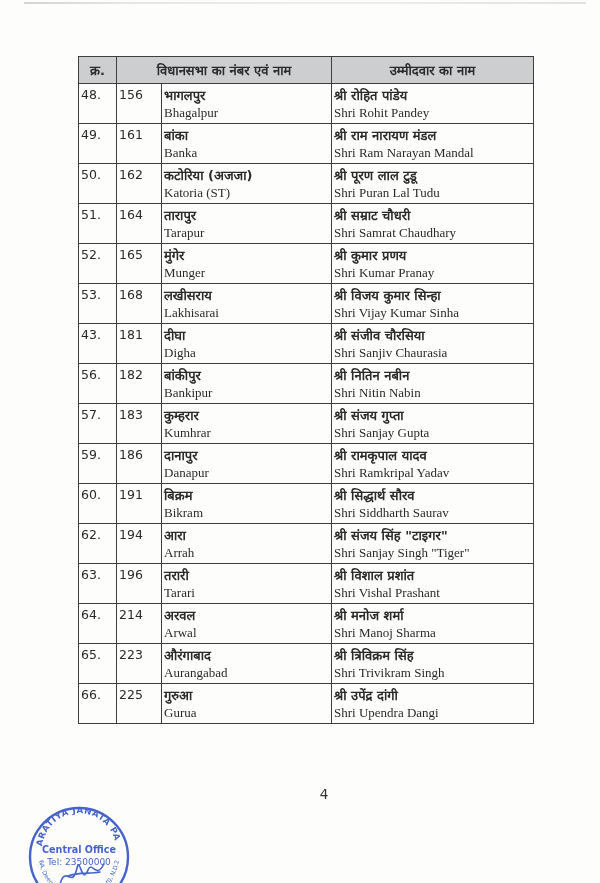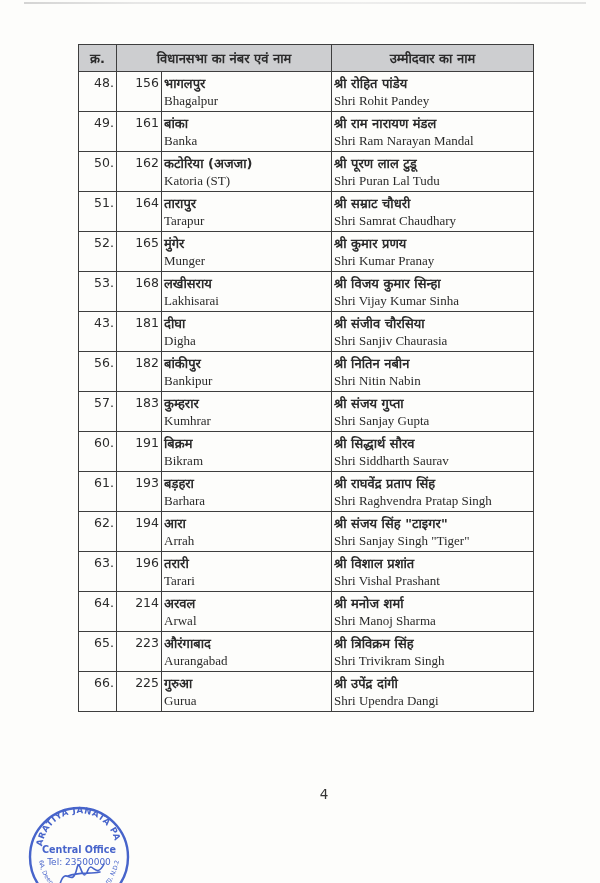--- a/index.html
+++ b/index.html
@@ -12,21 +12,21 @@
     font-family: "DejaVu Sans", sans-serif;
     color: #2b2b2b;
   }
   .scan-line-top {
     position: absolute; top: 2px; left: 24px;
     width: 562px; height: 2px;
     background: linear-gradient(to right, #b9b9b9 0%, #d8d8d8 20%, #e3e3e3 60%, #cfcfcf 100%);
     opacity: .6;
   }
   table.cand-table {
-    position: absolute; top: 44px; left: 78px;
+    position: absolute; top: 56px; left: 78px;
     width: 455px;
     border-collapse: collapse;
     table-layout: fixed;
     background: #fdfdfb;
   }
   table.cand-table, table.cand-table th, table.cand-table td {
     border: 1.5px solid #3e3e3e;
   }
   table.cand-table th {
     background: #cdced0;
@@ -36,21 +36,21 @@
     padding: 2px 2px;
     text-align: center;
     vertical-align: middle;
   }
   table.cand-table td {
     height: 37px;
     vertical-align: top;
     padding: 3px 2px 2px 2px;
     font-size: 12.5px;
   }
-  td.c-sl, td.c-no { text-align: right; padding-top: 6px; }
+  td.c-sl, td.c-no { text-align: left; padding-top: 6px; }
   td.c-const { padding-left: 6px; margin-left: 36px; }
   td.c-cand  { padding-left: 8px; }
   .hi { font-weight: 700; font-size: 13px; line-height: 17px; white-space: nowrap; }
   .en { font-weight: 400; font-size: 13px; line-height: 17px; white-space: nowrap; font-family: Liberation Serif, serif; }
   .page-num {
     position: absolute; top: 786px; left: 44px; width: 560px;
     text-align: center;
     font-size: 13.5px; color: #333;
   }
   .stamp {
@@ -190,46 +190,46 @@
       <div class="hi">कुम्हरार</div>
       <div class="en">Kumhrar</div>
     </td>
     <td class="c-cand">
       <div class="hi">श्री संजय गुप्ता</div>
       <div class="en">Shri Sanjay Gupta</div>
     </td>
   </tr>
 
 
+  <tr>
+    <td class="c-sl">59.</td>
+    <td class="c-no">186</td>
+    <td class="c-const">
+      <div class="hi">दानापुर</div>
+      <div class="en">Danapur</div>
+    </td>
+    <td class="c-cand">
+      <div class="hi">श्री रामकृपाल यादव</div>
+      <div class="en">Shri Ramkripal Yadav</div>
+    </td>
+  </tr>
 
   <tr>
     <td class="c-sl">60.</td>
     <td class="c-no">191</td>
     <td class="c-const">
       <div class="hi">बिक्रम</div>
       <div class="en">Bikram</div>
     </td>
     <td class="c-cand">
       <div class="hi">श्री सिद्धार्थ सौरव</div>
       <div class="en">Shri Siddharth Saurav</div>
     </td>
   </tr>
 
-  <tr>
-    <td class="c-sl">61.</td>
-    <td class="c-no">193</td>
-    <td class="c-const">
-      <div class="hi">बड़हरा</div>
-      <div class="en">Barhara</div>
-    </td>
-    <td class="c-cand">
-      <div class="hi">श्री राघवेंद्र प्रताप सिंह</div>
-      <div class="en">Shri Raghvendra Pratap Singh</div>
-    </td>
-  </tr>
 
   <tr>
     <td class="c-sl">62.</td>
     <td class="c-no">194</td>
     <td class="c-const">
       <div class="hi">आरा</div>
       <div class="en">Arrah</div>
     </td>
     <td class="c-cand">
       <div class="hi">श्री संजय सिंह "टाइगर"</div>

